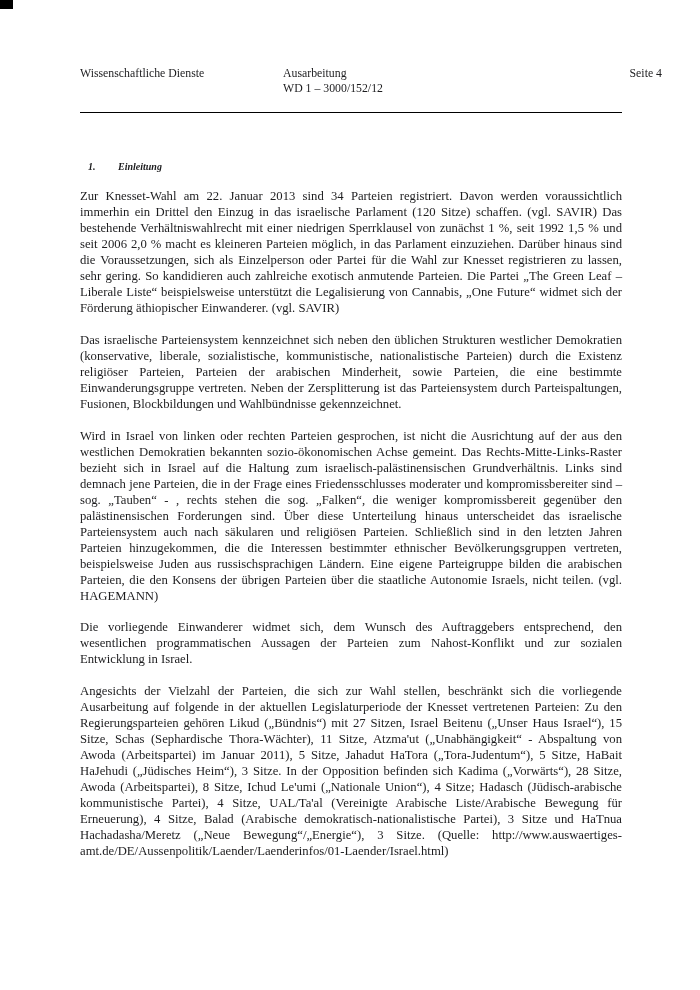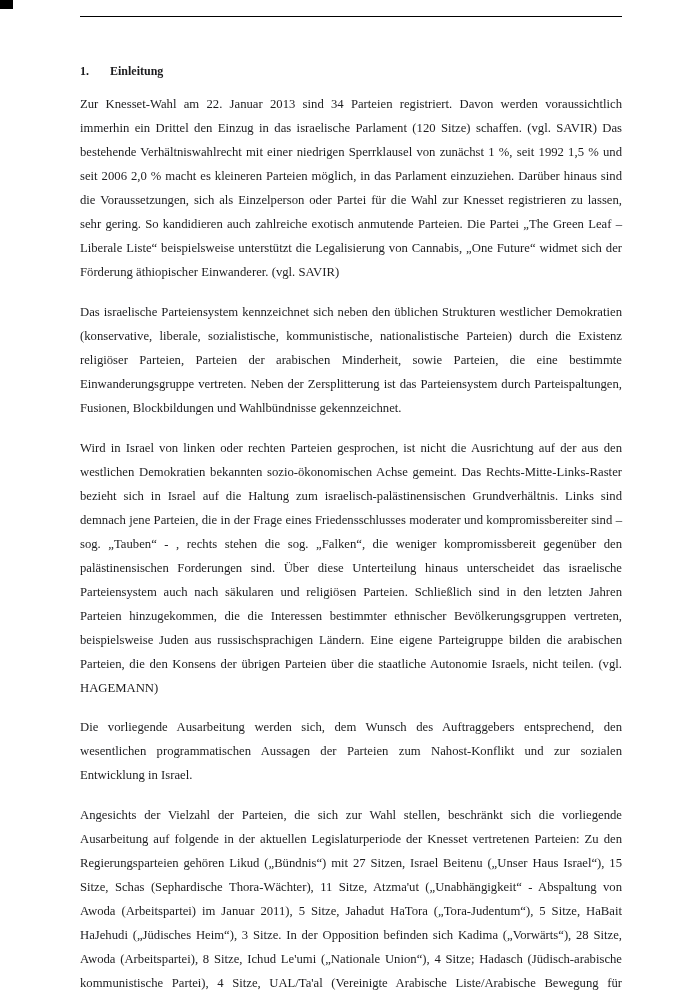--- a/index.html
+++ b/index.html
@@ -42,54 +42,63 @@
   .h-center { position: absolute; left: 203px; top: 0; white-space: nowrap; }
   .h-center span { display: block; }
   .h-right  { position: absolute; right: -40px; top: 0; white-space: nowrap; }
   .rule {
     margin-top: 16px;
     border: 0;
     border-top: 1px solid #000000;
     height: 0;
   }
   .section-heading {
-    margin: 46px 0 13px 0;
-    font-size: 12px;
+    margin: 46px 0 13px 8px;
+    font-size: 10px;
     font-weight: bold;
     line-height: 16px;
+    font-style: italic;
   }
   .sec-num {
     display: inline-block;
     width: 30px;
   }
   .para {
     margin: 0 0 15.8px 0;
     font-size: 12.7px;
-    line-height: 24px;
+    line-height: 16px;
     text-align: justify;
     overflow-wrap: break-word;
     hyphens: auto;
     -webkit-hyphens: auto;
   }
 </style>
 </head>
 <body>
 
 <div class="page">
   <div class="corner-mark"></div>
 
   <div class="content">
 
+    <header class="doc-header">
+      <span class="h-left">Wissenschaftliche Dienste</span>
+      <span class="h-center">
+        <span>Ausarbeitung</span>
+        <span>WD 1 – 3000/152/12</span>
+      </span>
+      <span class="h-right">Seite 4</span>
+    </header>
 
     <hr class="rule">
 
     <h1 class="section-heading">
       <span class="sec-num">1.</span><span class="sec-title">Einleitung</span>
     </h1>
 
     <p class="para">Zur Knesset-Wahl am 22. Januar 2013 sind 34 Parteien registriert. Davon werden voraussichtlich immerhin ein Drittel den Einzug in das israelische Parlament (120 Sitze) schaffen. (vgl. SAVIR) Das bestehende Verhältniswahlrecht mit einer niedrigen Sperrklausel von zunächst 1 %, seit 1992 1,5 % und seit 2006 2,0 % macht es kleineren Parteien möglich, in das Parlament einzuziehen. Darüber hinaus sind die Voraussetzungen, sich als Einzelperson oder Partei für die Wahl zur Knesset registrieren zu lassen, sehr gering. So kandidieren auch zahlreiche exotisch anmutende Parteien. Die Partei „The Green Leaf – Liberale Liste“ beispielsweise unterstützt die Legalisierung von Cannabis, „One Future“ widmet sich der Förderung äthiopischer Einwanderer. (vgl. SAVIR)</p>
     <p class="para">Das israelische Parteiensystem kennzeichnet sich neben den üblichen Strukturen westlicher Demokratien (konservative, liberale, sozialistische, kommunistische, nationalistische Parteien) durch die Existenz religiöser Parteien, Parteien der arabischen Minderheit, sowie Parteien, die eine bestimmte Einwanderungsgruppe vertreten. Neben der Zersplitterung ist das Parteiensystem durch Parteispaltungen, Fusionen, Blockbildungen und Wahlbündnisse gekennzeichnet.</p>
     <p class="para">Wird in Israel von linken oder rechten Parteien gesprochen, ist nicht die Ausrichtung auf der aus den westlichen Demokratien bekannten sozio-ökonomischen Achse gemeint. Das Rechts-Mitte-Links-Raster bezieht sich in Israel auf die Haltung zum israelisch-palästinensischen Grundverhältnis. Links sind demnach jene Parteien, die in der Frage eines Friedensschlusses moderater und kompromissbereiter sind – sog. „Tauben“ - , rechts stehen die sog. „Falken“, die weniger kompromissbereit gegenüber den palästinensischen Forderungen sind. Über diese Unterteilung hinaus unterscheidet das israelische Parteiensystem auch nach säkularen und religiösen Parteien. Schließlich sind in den letzten Jahren Parteien hinzugekommen, die die Interessen bestimmter ethnischer Bevölkerungsgruppen vertreten, beispielsweise Juden aus russischsprachigen Ländern. Eine eigene Parteigruppe bilden die arabischen Parteien, die den Konsens der übrigen Parteien über die staatliche Autonomie Israels, nicht teilen. (vgl. HAGEMANN)</p>
-    <p class="para">Die vorliegende Ausarbeitung werden sich, dem Wunsch des Auftraggebers entsprechend, den wesentlichen programmatischen Aussagen der Parteien zum Nahost-Konflikt und zur sozialen Entwicklung in Israel.</p>
+    <p class="para">Die vorliegende Einwanderer widmet sich, dem Wunsch des Auftraggebers entsprechend, den wesentlichen programmatischen Aussagen der Parteien zum Nahost-Konflikt und zur sozialen Entwicklung in Israel.</p>
     <p class="para">Angesichts der Vielzahl der Parteien, die sich zur Wahl stellen, beschränkt sich die vorliegende Ausarbeitung auf folgende in der aktuellen Legislaturperiode der Knesset vertretenen Parteien: Zu den Regierungsparteien gehören Likud („Bündnis“) mit 27 Sitzen, Israel Beitenu („Unser Haus Israel“), 15 Sitze, Schas (Sephardische Thora-Wächter), 11 Sitze, Atzma'ut („Unabhängigkeit“ - Abspaltung von Awoda (Arbeitspartei) im Januar 2011), 5 Sitze, Jahadut HaTora („Tora-Judentum“), 5 Sitze, HaBait HaJehudi („Jüdisches Heim“), 3 Sitze. In der Opposition befinden sich Kadima („Vorwärts“), 28 Sitze, Awoda (Arbeitspartei), 8 Sitze, Ichud Le'umi („Nationale Union“), 4 Sitze; Hadasch (Jüdisch-arabische kommunistische Partei), 4 Sitze, UAL/Ta'al (Vereinigte Arabische Liste/Arabische Bewegung für Erneuerung), 4 Sitze, Balad (Arabische demokratisch-nationalistische Partei), 3 Sitze und HaTnua Hachadasha/Meretz („Neue Bewegung“/„Energie“), 3 Sitze. (Quelle: http://www.auswaertiges-amt.de/DE/Aussenpolitik/Laender/Laenderinfos/01-Laender/Israel.html)</p>
 
   </div>
 </div>
 
 </body></html>

